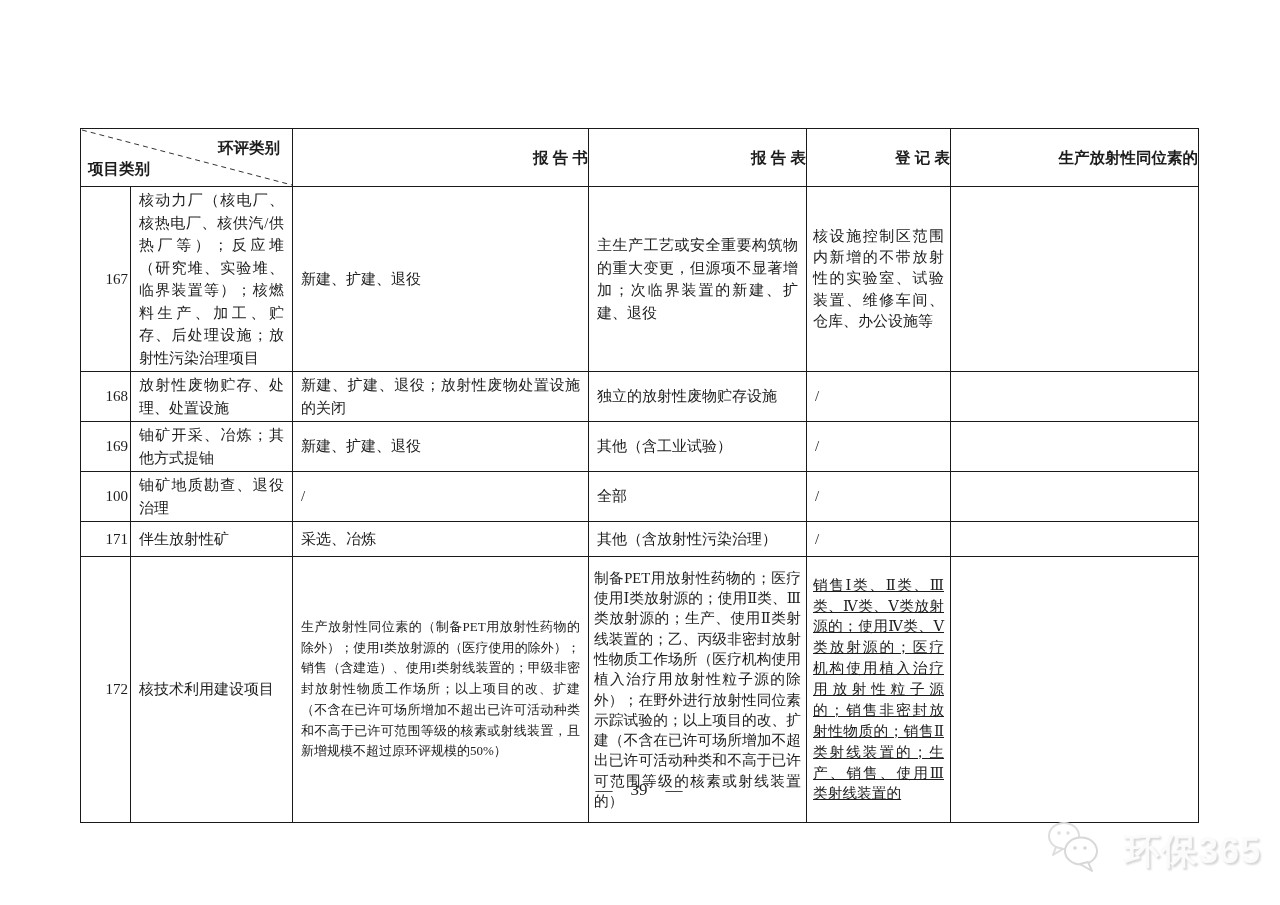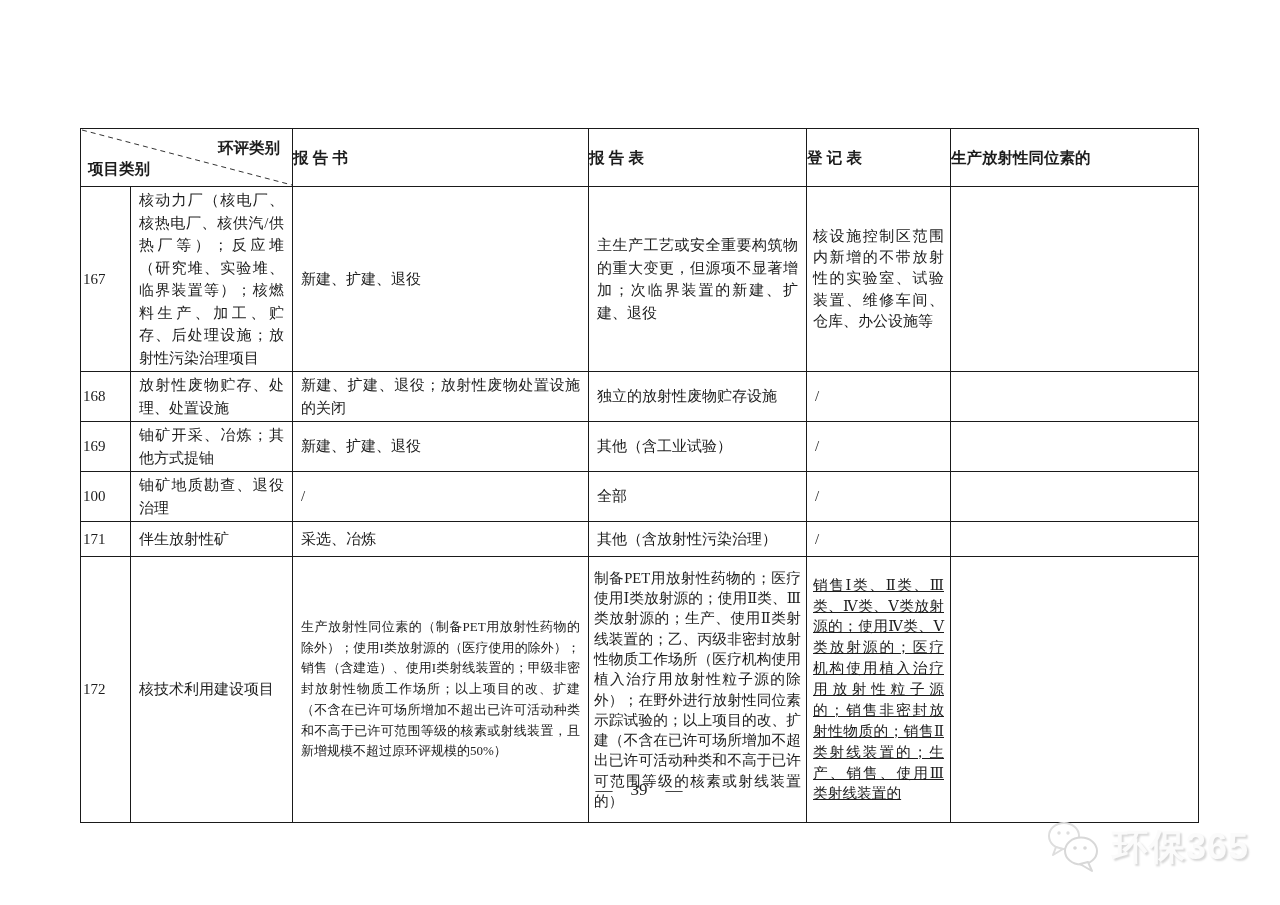--- a/index.html
+++ b/index.html
@@ -16,26 +16,26 @@
   }
   .doc-table td{
     border:1px solid #1a1a1a;
     padding:2px 8px;
     font-size:15px;line-height:1.5;
     vertical-align:middle;
     text-align:left;
     word-break:break-all;
     text-align:justify;
   }
-  .doc-table td.c-num{text-align:left;padding:2px 2px;}
+  .doc-table td.c-num{text-align:right;padding:2px 2px;}
   .doc-table td.c-empty{padding:0;}
   
   .doc-table td.h-cell{
     font-family:"Liberation Sans","DejaVu Sans",sans-serif;
-    font-weight:bold;font-size:15.5px;text-align:left;
+    font-weight:bold;font-size:15.5px;text-align:right;
     padding:0;
   }
   .corner{
     position:relative;height:57px;padding:0 !important;
   }
   .corner svg{position:absolute;left:0;top:0;}
   .corner .lbl-top{
     position:absolute;top:7px;right:12px;
     font-family:"Liberation Sans","DejaVu Sans",sans-serif;
     font-weight:bold;font-size:15.5px;
@@ -52,21 +52,21 @@
   .r172 .c-reg{line-height:1.42;font-size:14.7px;padding:2px 6px;text-decoration:underline;}
   
   .page-number{
     position:absolute;top:780px;left:80px;width:1118px;
     text-align:center;font-size:17px;color:#1c1c1c;
   }
   .page-number .dash{display:inline-block;margin:0 18px;}
   
   .watermark{
     position:absolute;left:1042px;top:818px;
-    display:flex;align-items:center;gap:8px;
+    display:flex;align-items:flex-end;gap:20px;
     user-select:none;
   }
   .watermark .wm-text{
     font-family:"Liberation Sans","DejaVu Sans",sans-serif;
     font-weight:bold;font-size:36px;letter-spacing:1px;
     color:#fbfbfb;
     text-shadow:2px 2px 2px #d7d7d7, -1px -1px 0 #ffffff;
   }
 </style>
 </head>

